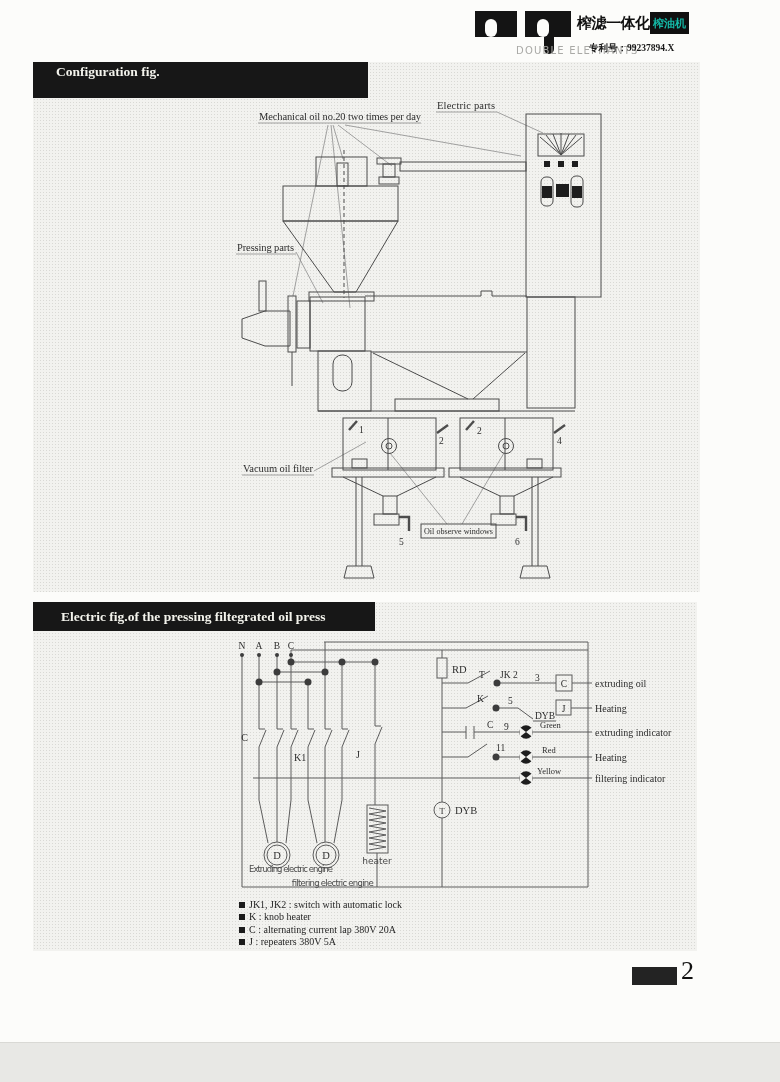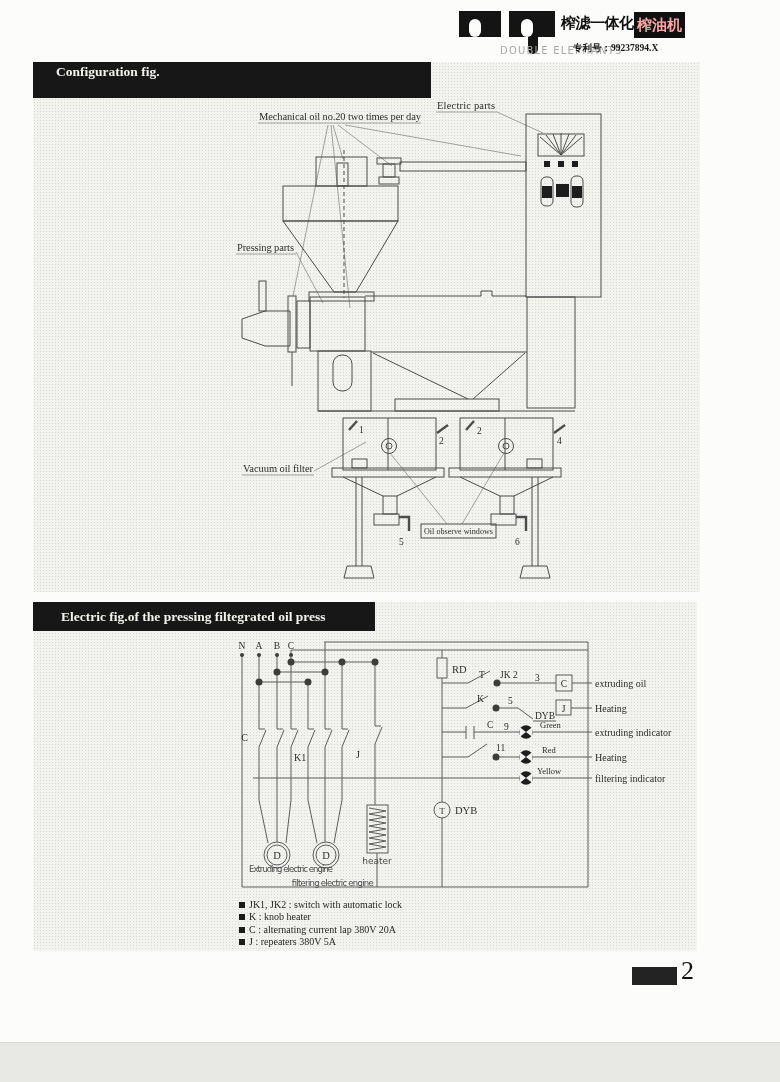--- a/index.html
+++ b/index.html
@@ -6,38 +6,38 @@
   body{width:780px;height:1082px;background:#fdfdfc;font-family:"Liberation Serif",serif;}
   .page{position:relative;width:780px;height:1082px;overflow:hidden;background:#fcfcfa;}
   
   .fig{position:absolute;background-color:#f2f2ef;
        background-image:radial-gradient(circle,#d9d9d5 0.7px,rgba(0,0,0,0) 0.8px);
        background-size:3px 3px;}
   #fig1{left:33px;top:62px;width:667px;height:530px;}
   #fig2{left:33px;top:602px;width:664px;height:349px;}
   .banner{position:absolute;left:0;top:0;background:#171717;color:#f3f3ec;
           font-family:"Liberation Serif",serif;font-weight:bold;font-size:13.5px;}
-  #banner1{width:398px;height:34px;padding-top:2px;}
+  #banner1{width:335px;height:34px;padding-top:2px;}
   #banner1 .l1{display:block;padding-left:23px;line-height:15px;}
   #banner1 .l2{display:block;padding-left:28px;line-height:15px;}
   #banner2{width:342px;height:29px;line-height:29px;}
   #banner2 .l1{padding-left:28px;}
   .fig svg{position:absolute;left:0;top:0;}
   svg text{font-family:"Liberation Serif",serif;fill:#2e2e2e;}
   svg text.sans{font-family:"DejaVu Sans",sans-serif;fill:#4a4a4a;}
   .ln{stroke:#4c4c4c;fill:none;stroke-width:1;}
   .ln2{stroke:#4c4c4c;fill:none;stroke-width:2.4;}
   .ld{stroke:#8b8b8b;fill:none;stroke-width:0.8;}
   .cw{stroke:#5c5c5c;fill:none;stroke-width:1;}
   .fl{fill:#1d1d1d;stroke:none;}
   .dt{fill:#3c3c3c;stroke:none;}
   
-  .logo{position:absolute;left:458px;top:8px;width:260px;height:52px;text-decoration:underline;}
+  .logo{position:absolute;left:474px;top:8px;width:260px;height:52px;text-decoration:underline;}
   .logo .cn{position:absolute;left:103px;top:6px;font-weight:bold;font-size:15px;letter-spacing:-0.5px;color:#101010;white-space:nowrap;}
-  .logo .cnbox{position:absolute;left:176px;top:4px;background:#101010;color:#fca5a5;font-weight:bold;font-size:15px;padding:4px 3px 3px 3px;letter-spacing:0;white-space:nowrap;}
+  .logo .cnbox{position:absolute;left:176px;top:4px;background:#101010;color:#14b8a6;font-weight:bold;font-size:11px;padding:4px 3px 3px 3px;letter-spacing:0;white-space:nowrap;}
   .logo .en{position:absolute;left:42px;top:37px;font-family:"DejaVu Sans",sans-serif;font-size:10px;letter-spacing:1.2px;color:#a9a9a6;white-space:nowrap;}
   .logo .pat{position:absolute;left:115px;top:34px;font-weight:bold;font-size:9.5px;color:#181818;white-space:nowrap;}
   
   .legend-col{position:absolute;font-size:10px;color:#262626;}
   #legendL{left:206px;top:297px;width:195px;}
   #legendR{left:399px;top:297px;width:240px;}
   .li{line-height:12.3px;white-space:nowrap;}
   .sq{display:inline-block;width:6px;height:6px;background:#1c1c1c;margin-right:4px;}
   
   .pgblock{position:absolute;left:632px;top:967px;width:45px;height:18px;background:#232323;}

